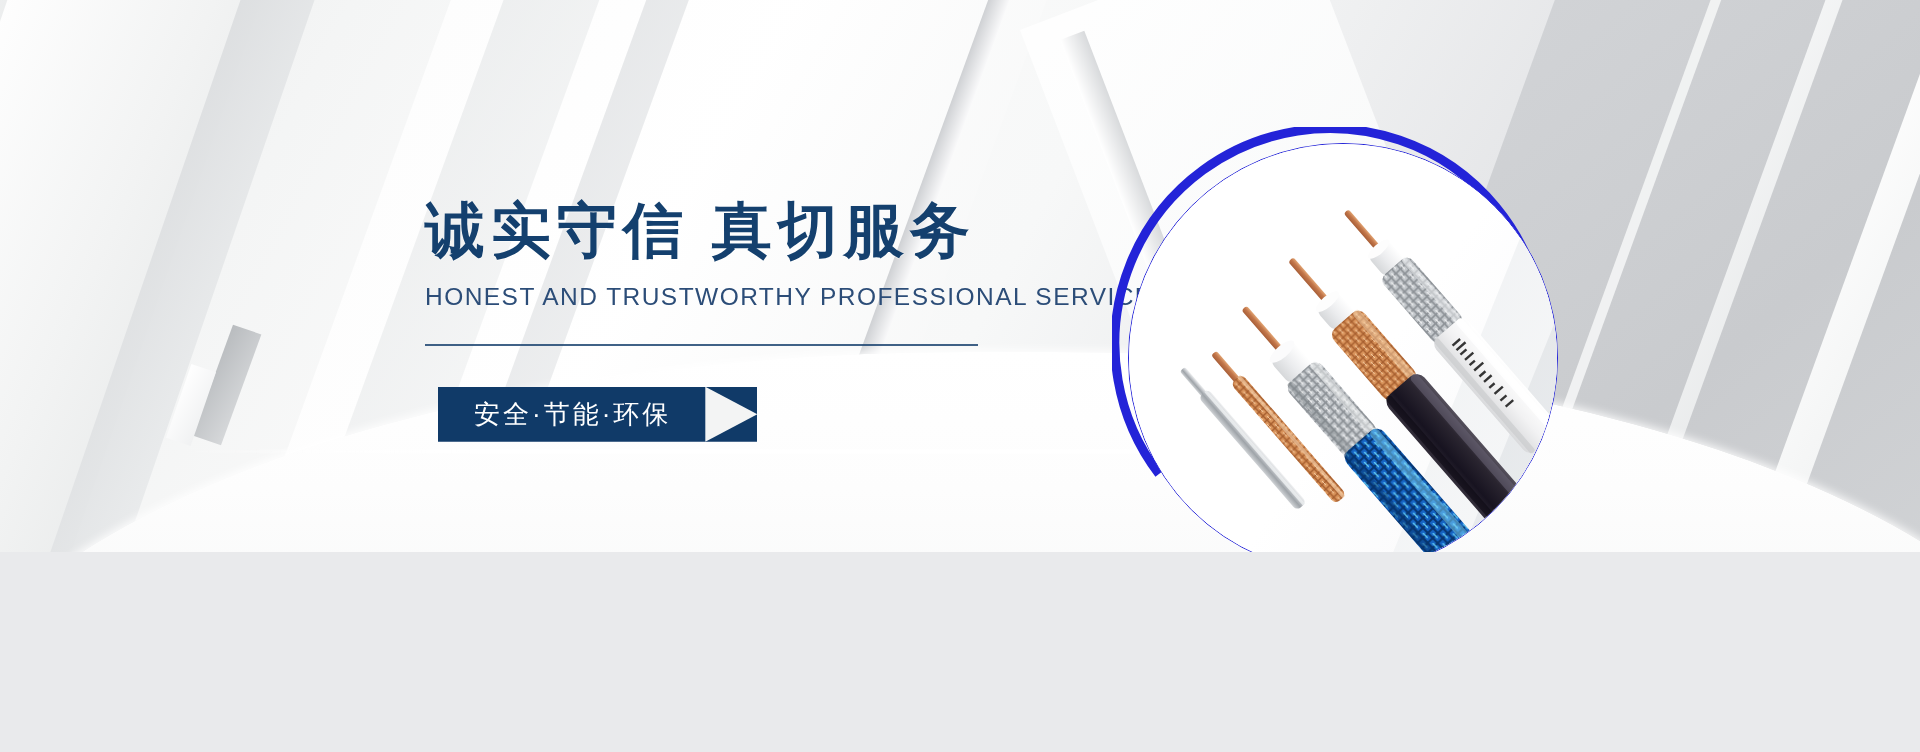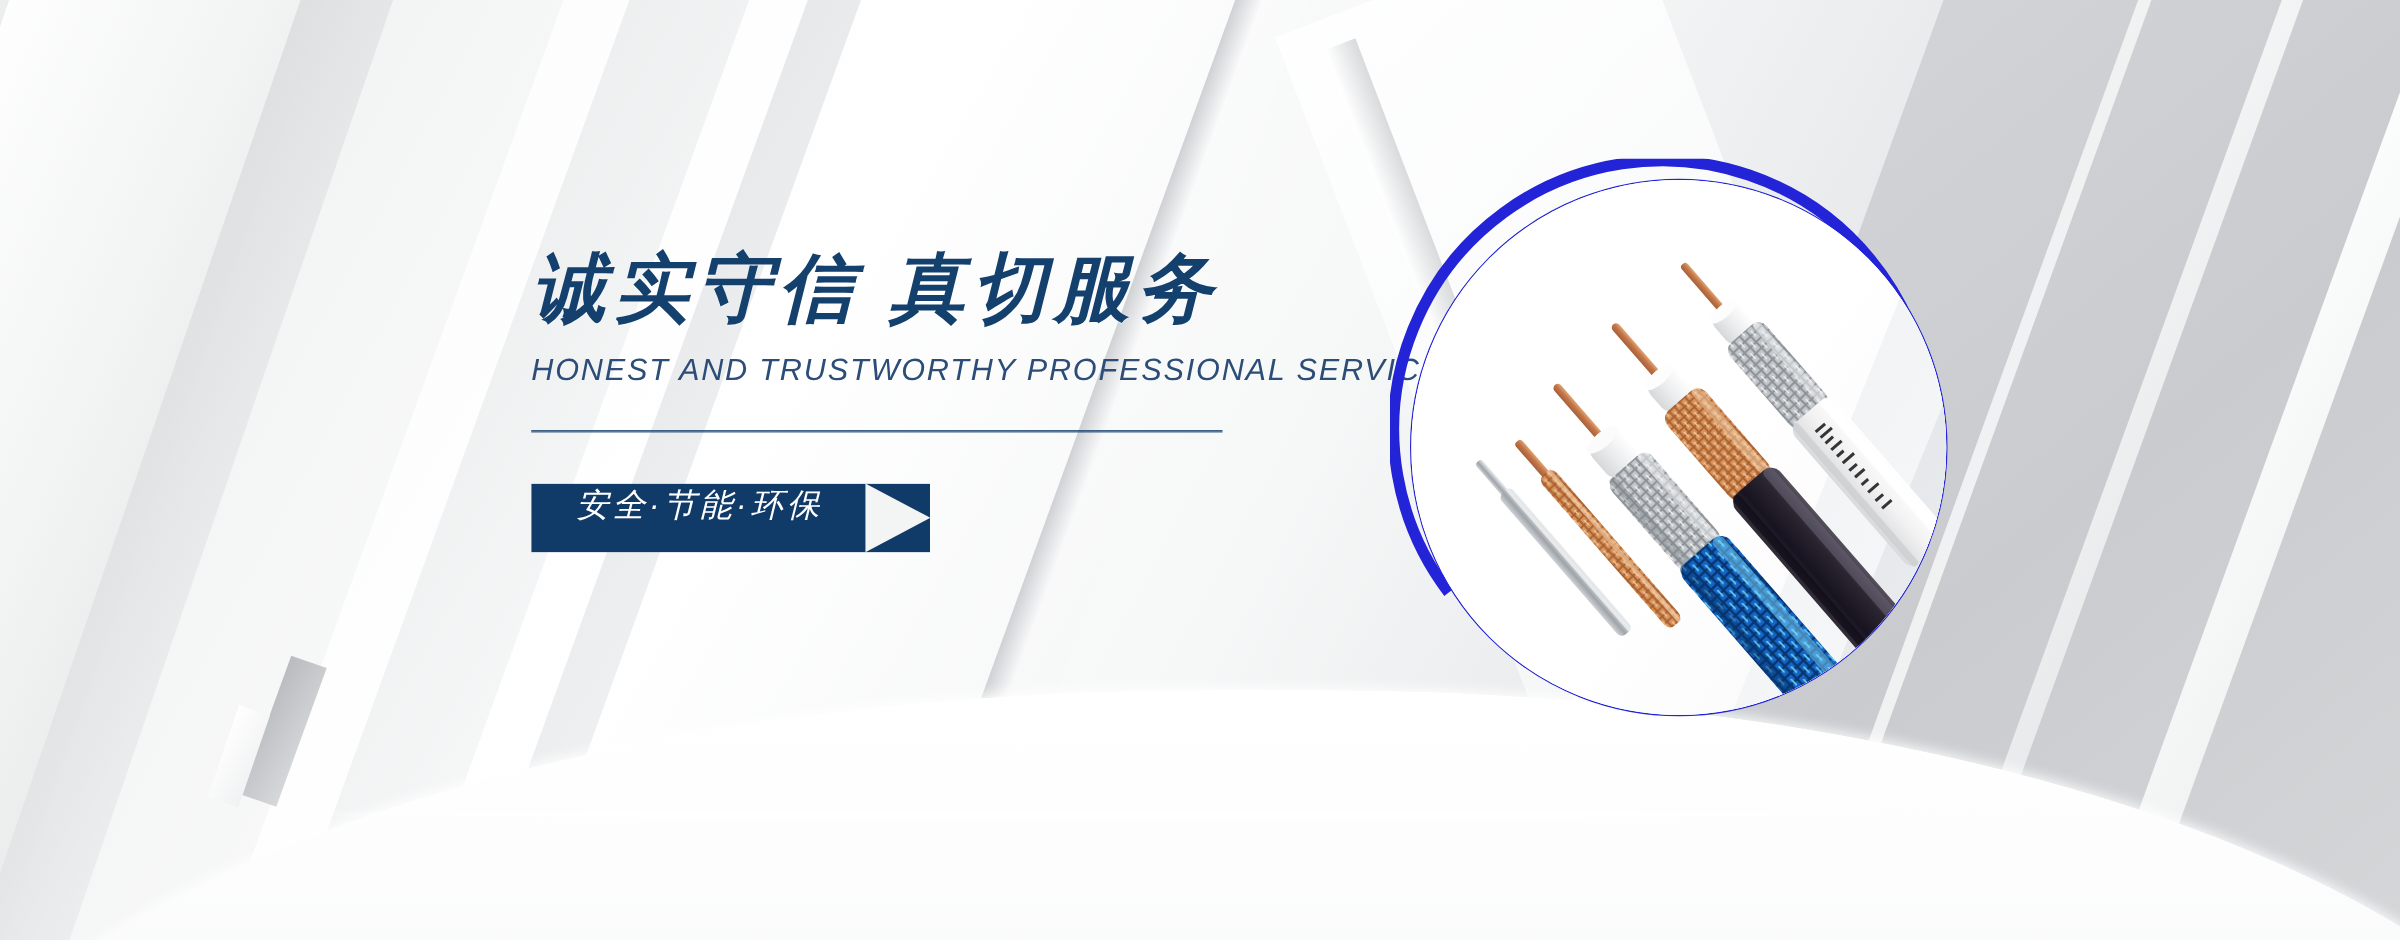--- a/index.html
+++ b/index.html
@@ -3,23 +3,22 @@
 <meta charset="utf-8">
 <style>
   * { margin:0; padding:0; box-sizing:border-box; }
   html, body {
     width:1920px; height:752px; overflow:hidden;
     font-family:"Liberation Sans","DejaVu Sans",sans-serif;
     background:#e9eaec;
   }
 
   .banner {
-    position:relative; width:1920px; height:752px; overflow:hidden;
+    position:relative; width:1920px; height:552px; overflow:hidden;
     background:linear-gradient(118deg,#eceded 0%,#f4f5f5 16%,#fbfbfb 34%,#f7f8f8 52%,#e6e7e9 72%,#d2d4d6 88%,#cccfd1 100%);
-    font-style:italic;
   }
 
   
   .bg-layer { position:absolute; inset:0; overflow:hidden; pointer-events:none; }
 
   .diag {
     position:absolute; transform-origin:top left;
   }
 
   
@@ -144,24 +143,25 @@
   }
   .rule-top { margin-top:33px; }
   .rule-bot { margin-top:0px; }
   .desc {
     font-size:25px; letter-spacing:2.2px; color:#2b4a74;
     padding:13px 0 13px 19px; white-space:nowrap;
   }
 
   .badge-wrap { margin-top:41px; }
   .badge {
-    position:relative; display:inline-flex; align-items:flex-start;
+    position:relative; display:inline-flex; align-items:center;
     height:55px; padding:0 86px 0 36px;
     background:#103a68;
     clip-path:polygon(0 0, 100% 0, 100% 100%, 0 100%, 0 100%);
+    margin-left:13px;
     -webkit-clip-path:polygon(0 0, 100% 0, 100% 100%, 0 100%);
   }
   .badge::after {
     content:""; position:absolute; right:0; top:0; width:52px; height:100%;
     background:linear-gradient(#f3f4f4,#f3f4f4);
     clip-path:polygon(0 0, 100% 50%, 0 100%);
     -webkit-clip-path:polygon(0 0, 100% 50%, 0 100%);
   }
   .badge-text {
     font-size:26px; color:#ffffff; letter-spacing:3px; white-space:nowrap;

